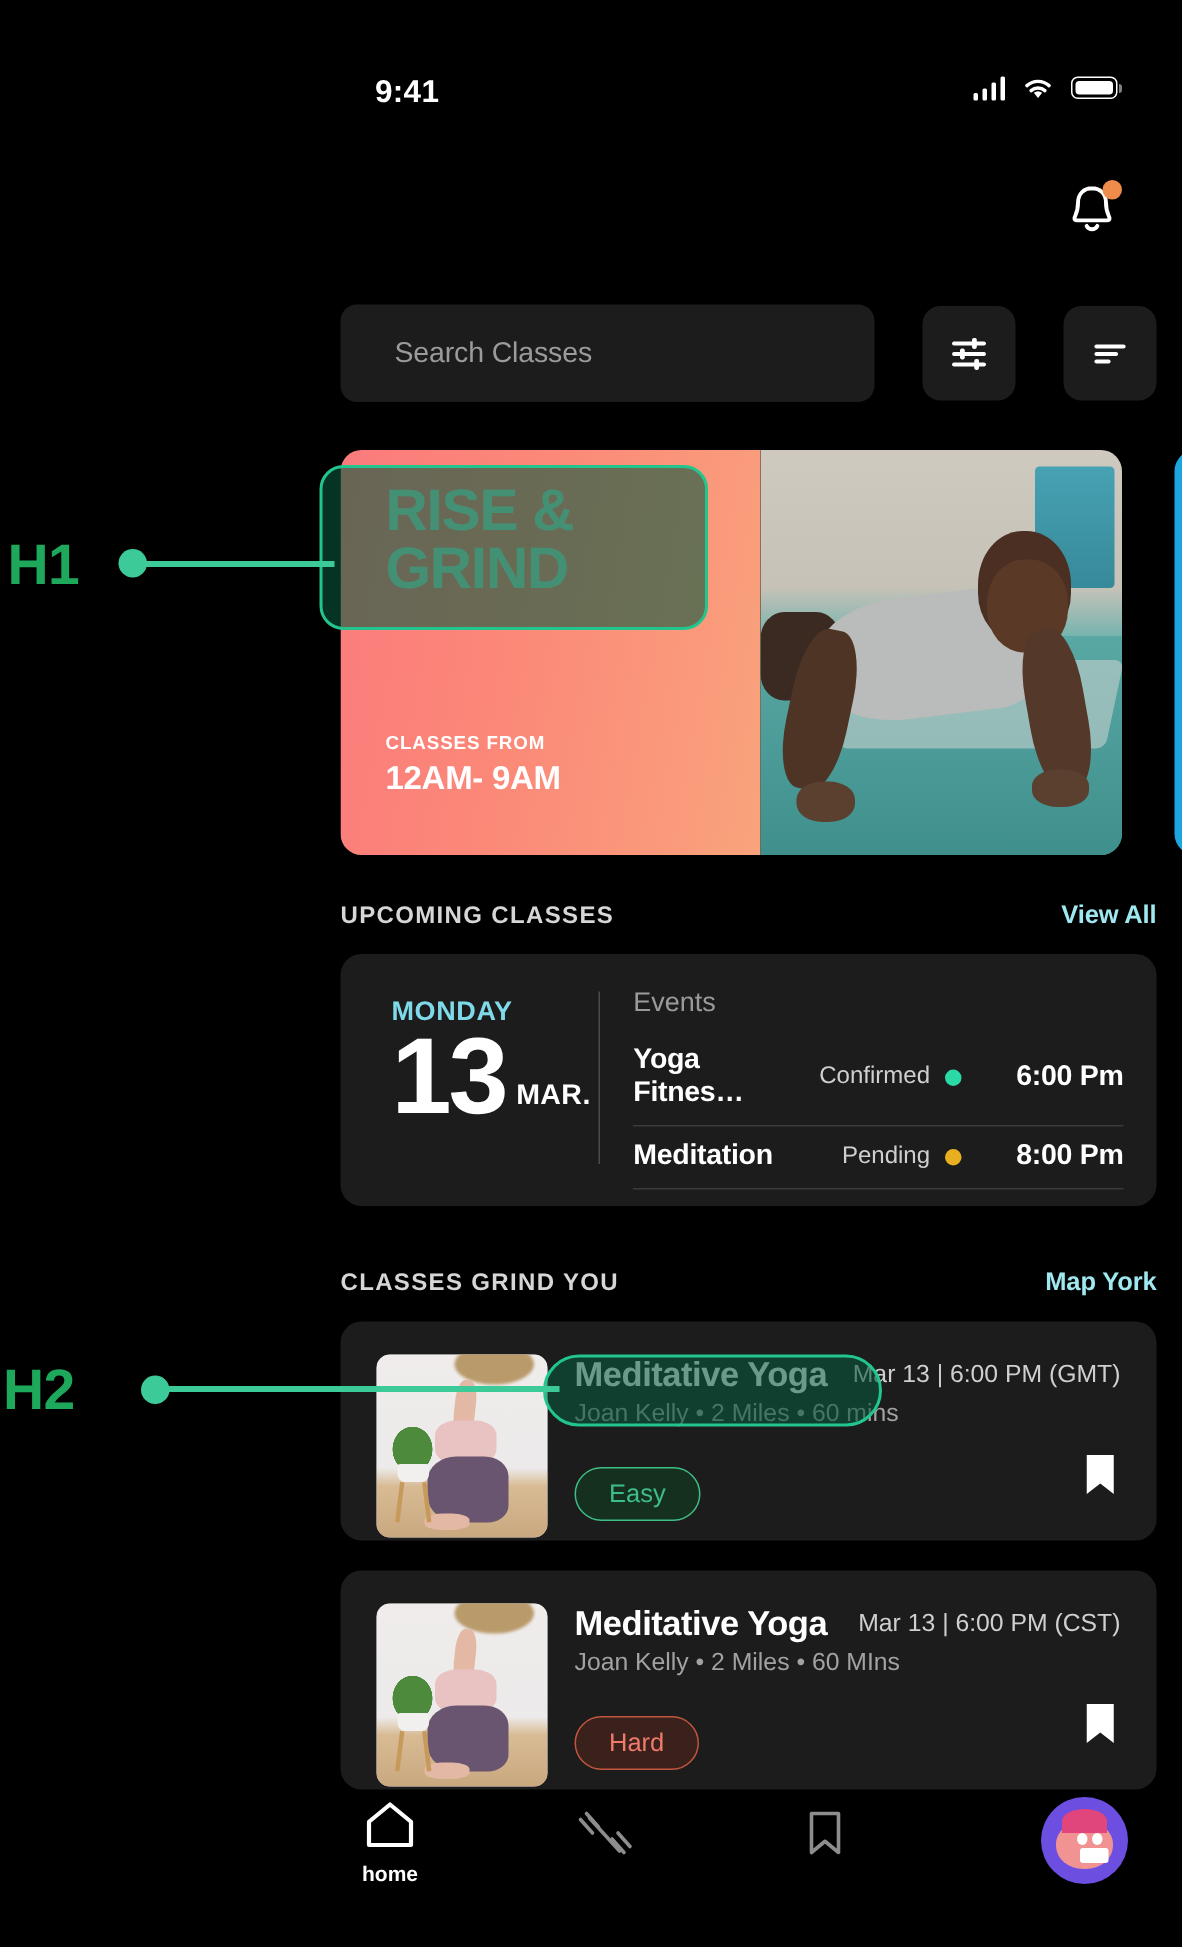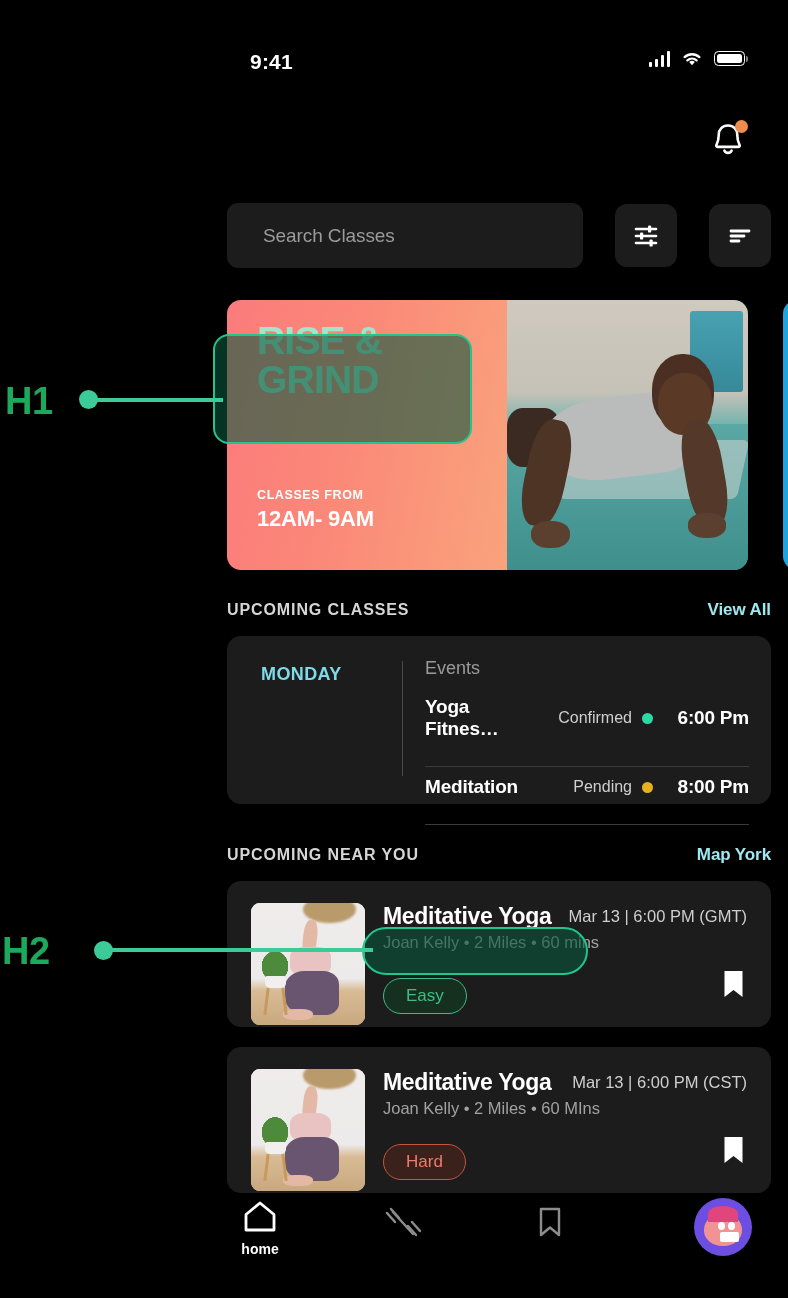--- a/index.html
+++ b/index.html
@@ -103,21 +103,21 @@
   
   .upcoming { position:absolute; left:17px; top:636px; width:544px; height:168px; background:#1C1C1C; border-radius:14px; display:flex; }
   .up-left { width:175px; position:relative; padding:28px 0 0 34px; }
   .up-day { color:#7FD9E8; font-size:18px; font-weight:700; letter-spacing:.4px; }
   .up-datewrap { display:flex; align-items:flex-end; margin-top:2px; }
   .up-date { color:#fff; font-size:72px; font-weight:800; line-height:.88; letter-spacing:-2px; }
   .up-mon { color:#fff; font-size:19px; font-weight:700; margin-left:7px; margin-bottom:8px; letter-spacing:.3px; }
   .up-div { width:1px; background:#4a4a4a; margin:25px 0 28px 0; }
   .up-right { flex:1; padding:22px 22px 0 22px; }
   .ev-label { color:#9a9a9a; font-size:18px; margin-bottom:8px; }
-  .ev-row { display:flex; align-items:center; padding:9px 0 26px 0; border-bottom:1px solid #3a3a3a; }
+  .ev-row { display:flex; align-items:center; padding:9px 0 10px 0; border-bottom:1px solid #3a3a3a;gap:12px; }
   .ev-name { color:#fff; font-size:19px; font-weight:600; width:112px; letter-spacing:-.2px; }
   .ev-status { flex:1; display:flex; align-items:center; justify-content:flex-end; gap:10px; padding-right:14px; }
   .ev-status span { color:#cfcfcf; font-size:16px; }
   .dot { width:11px; height:11px; border-radius:50%; }
   .ev-time { color:#fff; font-size:19px; font-weight:700; width:82px; text-align:right; letter-spacing:-.2px; }
 
   
   .classcard { position:absolute; left:17px; width:544px; background:#1C1C1C; border-radius:14px; }
   .cc-inner { position:relative; padding:22px 24px; display:flex; gap:18px; }
   .cc-thumb { width:114px; height:122px; border-radius:9px; overflow:hidden; position:relative; flex:none; background:#e8e4e0; }
@@ -158,21 +158,21 @@
   .av-eye.l { left:24px; } .av-eye.r { left:34px; }
   .av-teeth { position:absolute; left:26px; top:34px; width:19px; height:10px; background:#fff; border-radius:2px; }
 
   
   .ann-label { position:absolute; color:#1EA85C; font-size:38px; font-weight:700; letter-spacing:-.5px; }
   .ann-dot { position:absolute; width:19px; height:19px; border-radius:50%; background:#3CCB98; }
   .ann-line { position:absolute; height:3.5px; background:#3CCB98; }
   .hl-box { position:absolute; border:2.2px solid #22C58E; border-radius:16px; background:rgba(8,86,60,0.60); }
 
   .annot-layer { position:absolute; inset:0; pointer-events:none; }
-  .annot-layer > * { pointer-events:auto;margin-top:24px; }
+  .annot-layer > * { pointer-events:auto; }
 </style>
 </head>
 <body>
 
 <div class="screen">
   <div class="phone">
 
     <div class="statusbar">
       <div class="status-time">9:41</div>
       <div class="status-icons">
@@ -263,20 +263,24 @@
     </div>
 
     <div class="sec-head" style="top:600px">
       <div class="sec-title">UPCOMING CLASSES</div>
       <div class="sec-link">View All</div>
     </div>
 
     <div class="upcoming">
       <div class="up-left">
         <div class="up-day">MONDAY</div>
+        <div class="up-datewrap">
+          <div class="up-date">13</div>
+          <div class="up-mon">MAR.</div>
+        </div>
       </div>
       <div class="up-div"></div>
       <div class="up-right">
         <div class="ev-label">Events</div>
         <div class="ev-row">
           <div class="ev-name">Yoga Fitnes…</div>
           <div class="ev-status">
             <span>Confirmed</span>
             <i class="dot" style="background:#2AD9A5"></i>
           </div>
@@ -287,21 +291,21 @@
           <div class="ev-status">
             <span>Pending</span>
             <i class="dot" style="background:#E8B020"></i>
           </div>
           <div class="ev-time">8:00 Pm</div>
         </div>
       </div>
     </div>
 
     <div class="sec-head" style="top:845px">
-      <div class="sec-title">UPCOMING NEAR YOU</div>
+      <div class="sec-title">CLASSES GRIND YOU</div>
       <div class="sec-link">Map York</div>
     </div>
 
     <div class="classcard" style="top:881px;height:146px">
       <div class="cc-inner">
         <div class="cc-thumb">
           <div class="yg-bg"></div>
             <div class="yg-hair"></div>
             <div class="yg-arm"></div>
           <div class="yg-top"></div>

